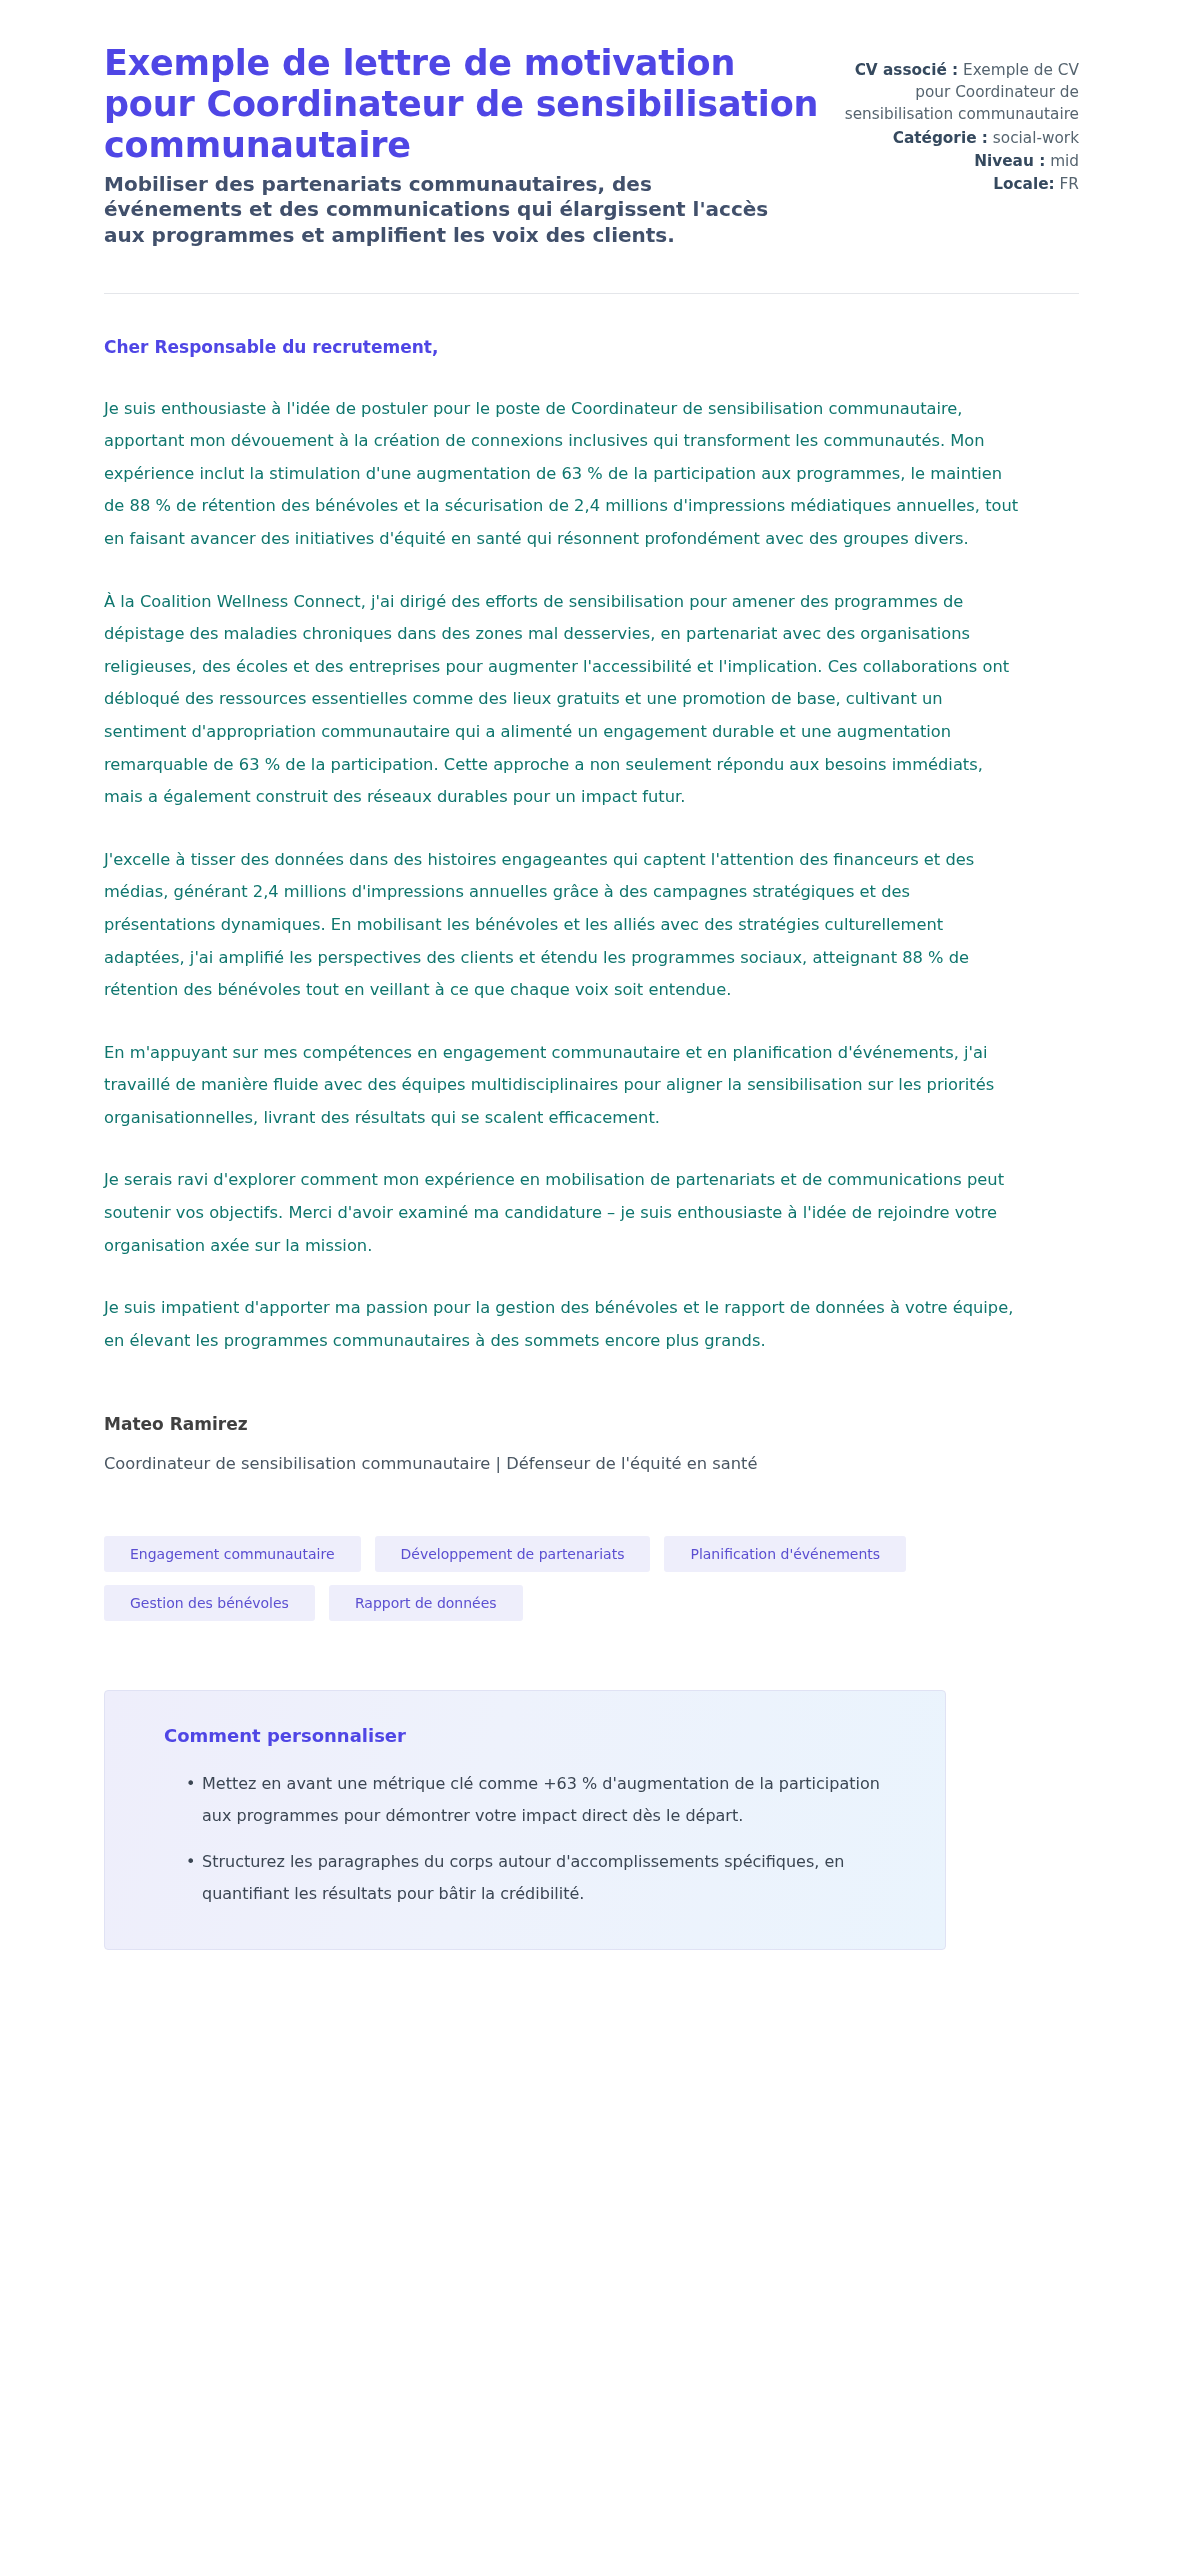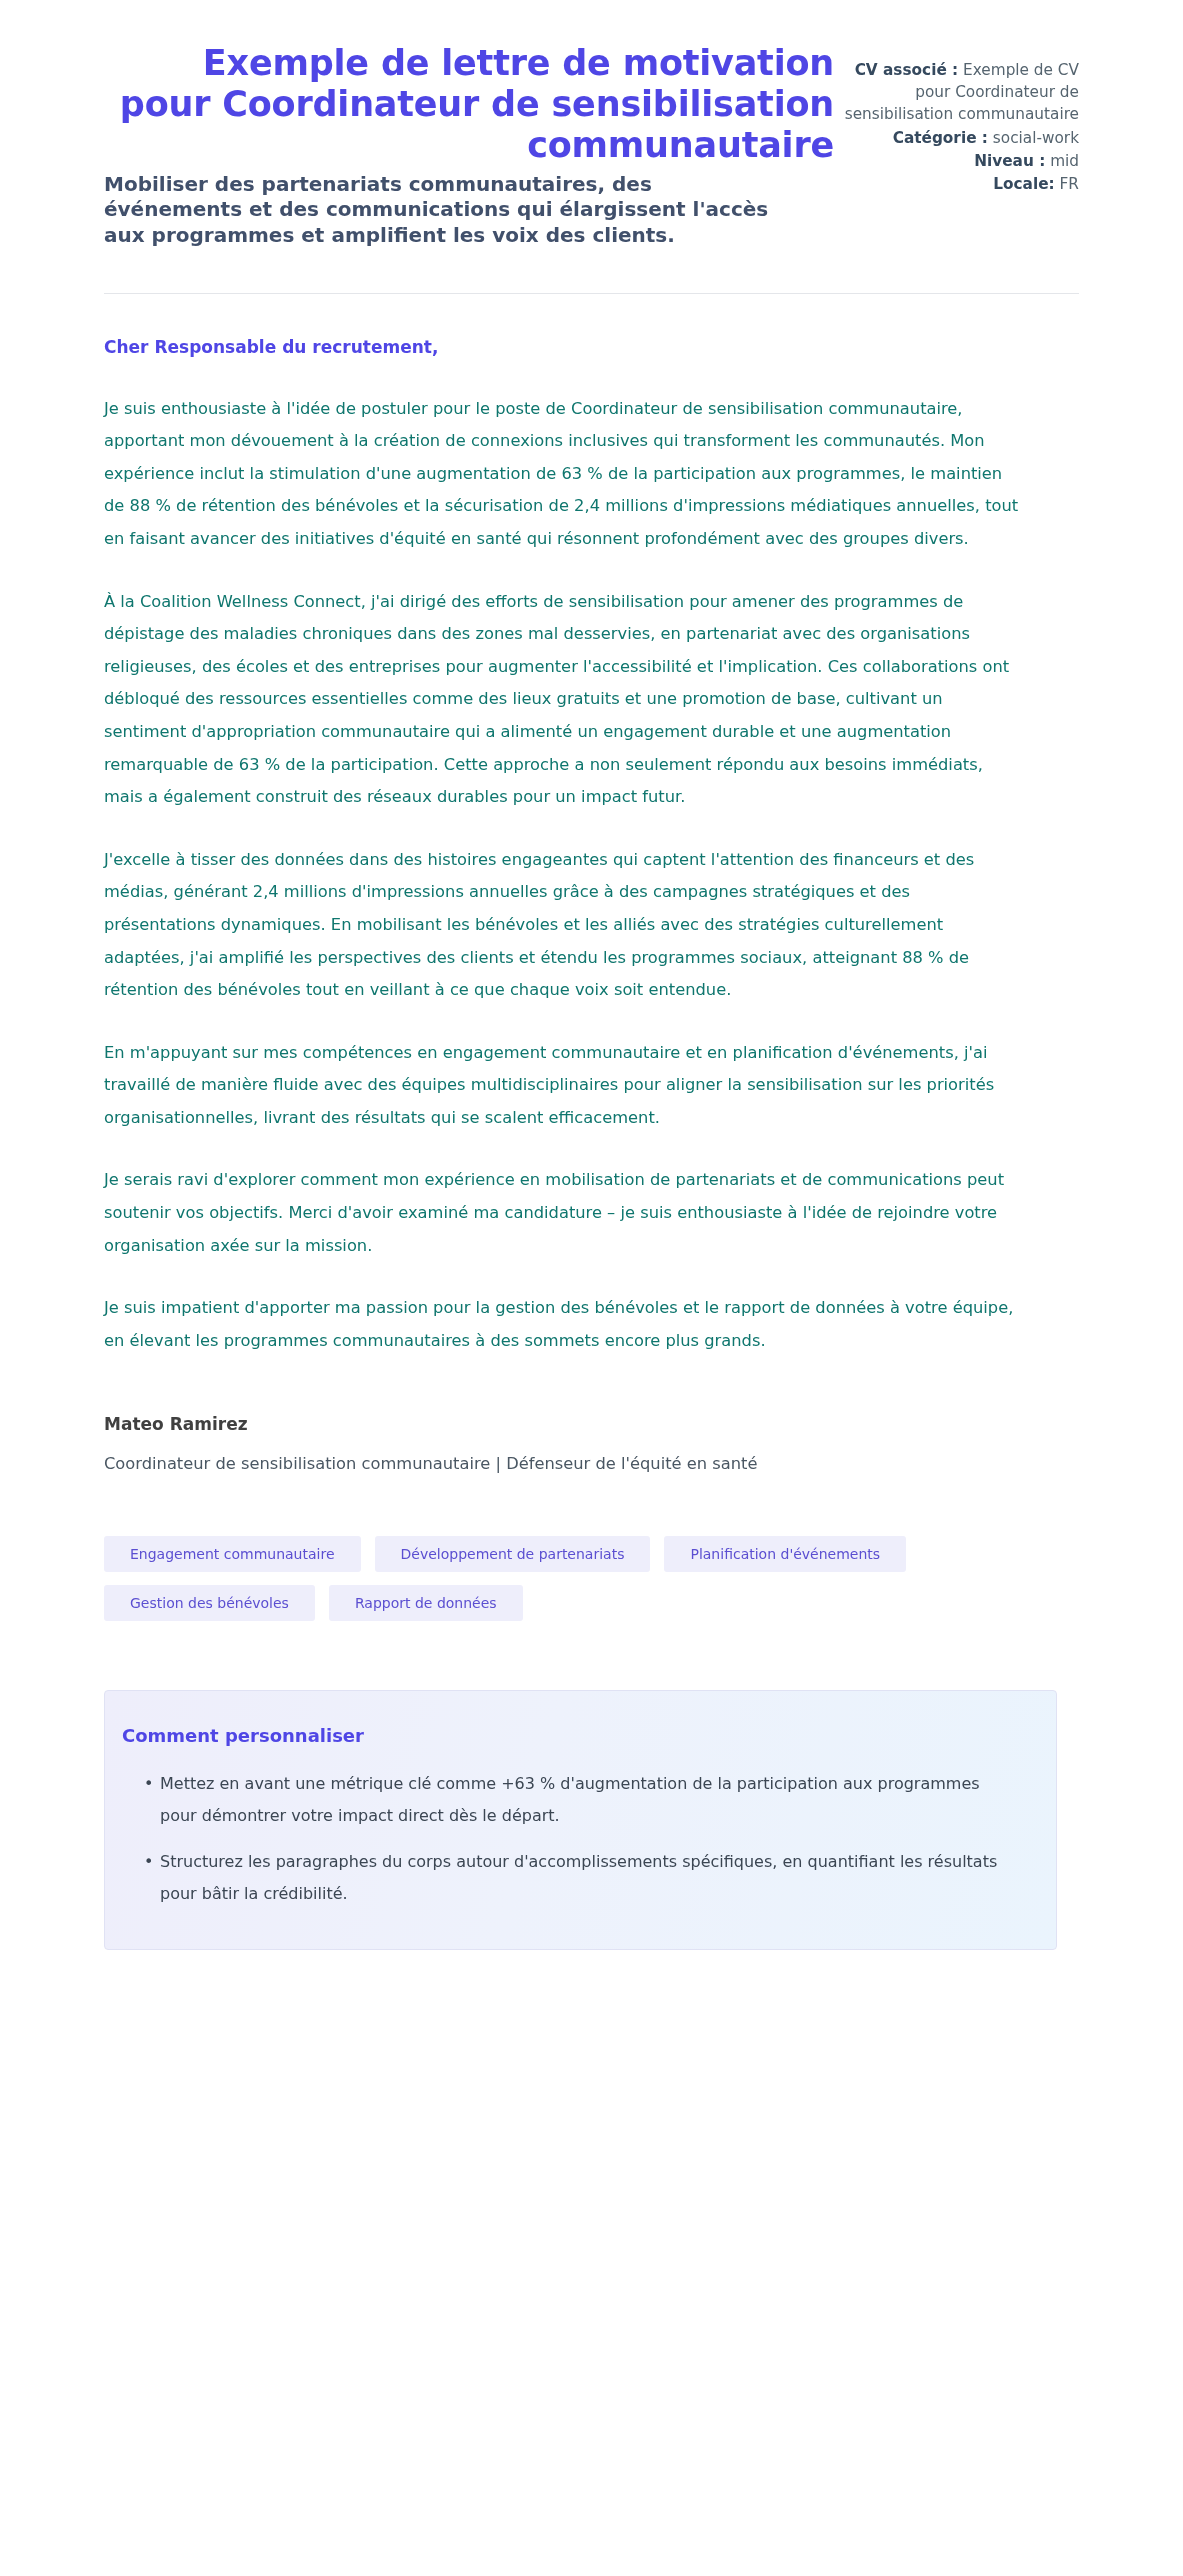--- a/index.html
+++ b/index.html
@@ -48,21 +48,20 @@
   .title-block {
     width: 730px;
   }
   h1.doc-title {
     margin: 0;
     font-size: 35px;
     line-height: 1.17;
     font-weight: bold;
     color: #4f46e5;
     letter-spacing: -0.2px;
-    text-align: right;
   }
   .doc-subtitle {
     margin: 6px 0 0 0;
     font-size: 20px;
     line-height: 1.28;
     font-weight: bold;
     color: #41506b;
     width: 680px;
   }
 
@@ -120,25 +119,25 @@
     font-size: 14px;
     padding: 11px 26px;
     border-radius: 3px;
     white-space: nowrap;
     line-height: 1;
   }
 
   
   .tipbox {
     margin-top: 69px;
-    width: 953px;
+    width: 842px;
     background: linear-gradient(105deg, #eeeefb 0%, #eef2fc 45%, #eaf4fd 100%);
     border: 1px solid #e0e2f4;
     border-radius: 4px;
-    padding: 34px 39px 39px 17px;
+    padding: 34px 39px 39px 59px;
   }
   .tip-title {
     font-size: 18px;
     font-weight: bold;
     color: #4f46e5;
     margin: 0 0 22px 0;
   }
   .tip-list {
     margin: 0;
     padding: 0 0 0 22px;

